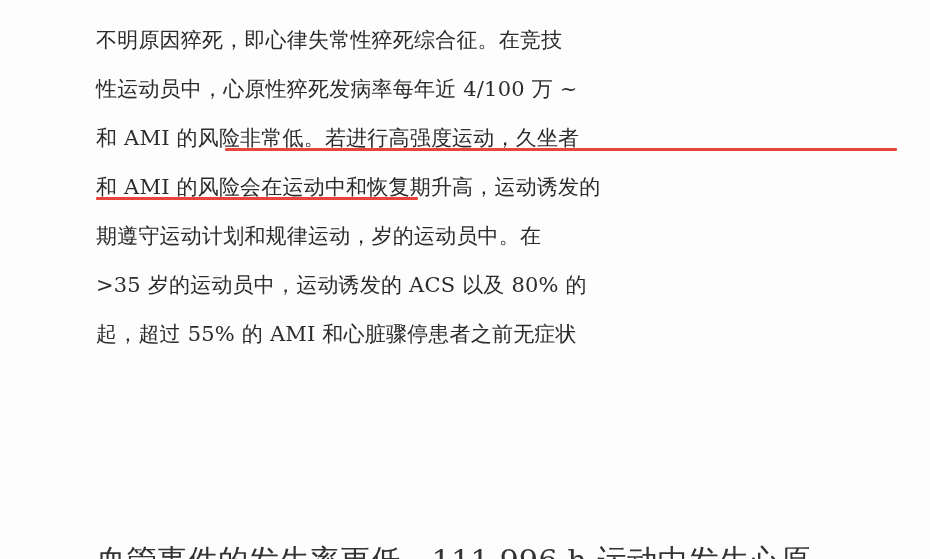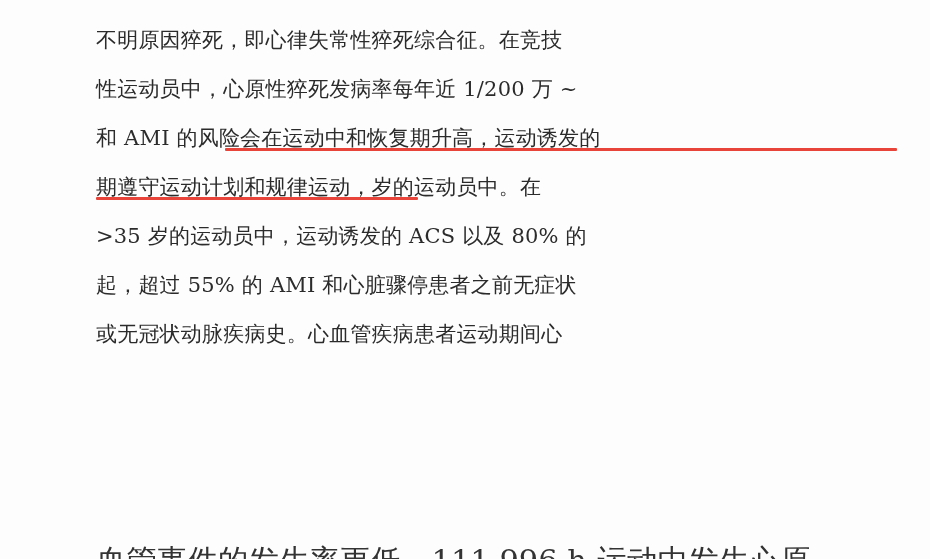--- a/index.html
+++ b/index.html
@@ -54,26 +54,26 @@
     height: 23px;
   }
 </style>
 </head>
 <body>
 
 <div id="page">
 
   <div class="text-body" style="color: rgb(43, 43, 43);">
     <span class="line">不明原因猝死，即心律失常性猝死综合征。在竞技</span>
-    <span class="line">性运动员中，心原性猝死发病率每年近 1/200 万 ~</span>
+    <span class="line">性运动员中，心原性猝死发病率每年近 4/100 万 ~</span>
+    <span class="line">和 AMI 的风险非常低。若进行高强度运动，久坐者</span>
     <span class="line">和 AMI 的风险会在运动中和恢复期升高，运动诱发的</span>
     <span class="line">期遵守运动计划和规律运动，岁的运动员中。在</span>
     <span class="line">&gt;35 岁的运动员中，运动诱发的 ACS 以及 80% 的</span>
     <span class="line">起，超过 55% 的 AMI 和心脏骤停患者之前无症状</span>
-    <span class="line">或无冠状动脉疾病史。心血管疾病患者运动期间心</span>
   </div>
 
   <div class="underline-bar" id="ul1" style="background: rgb(232, 68, 58);"></div>
   <div class="underline-bar" id="ul2" style="background: rgb(232, 68, 58);"></div>
 
   <div class="last-line">血管事件的发生率更低。111 996 h 运动中发生心原</div>
 
 </div>
 
 </body></html>

